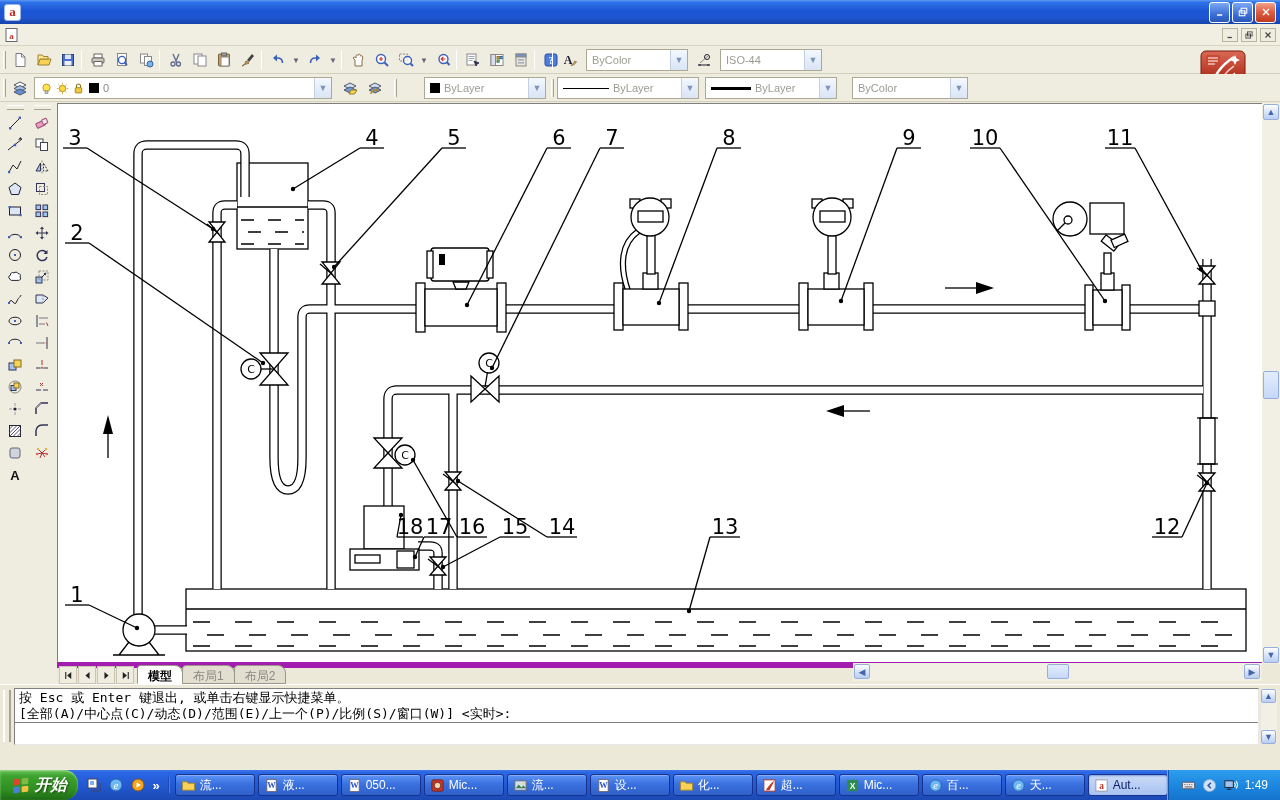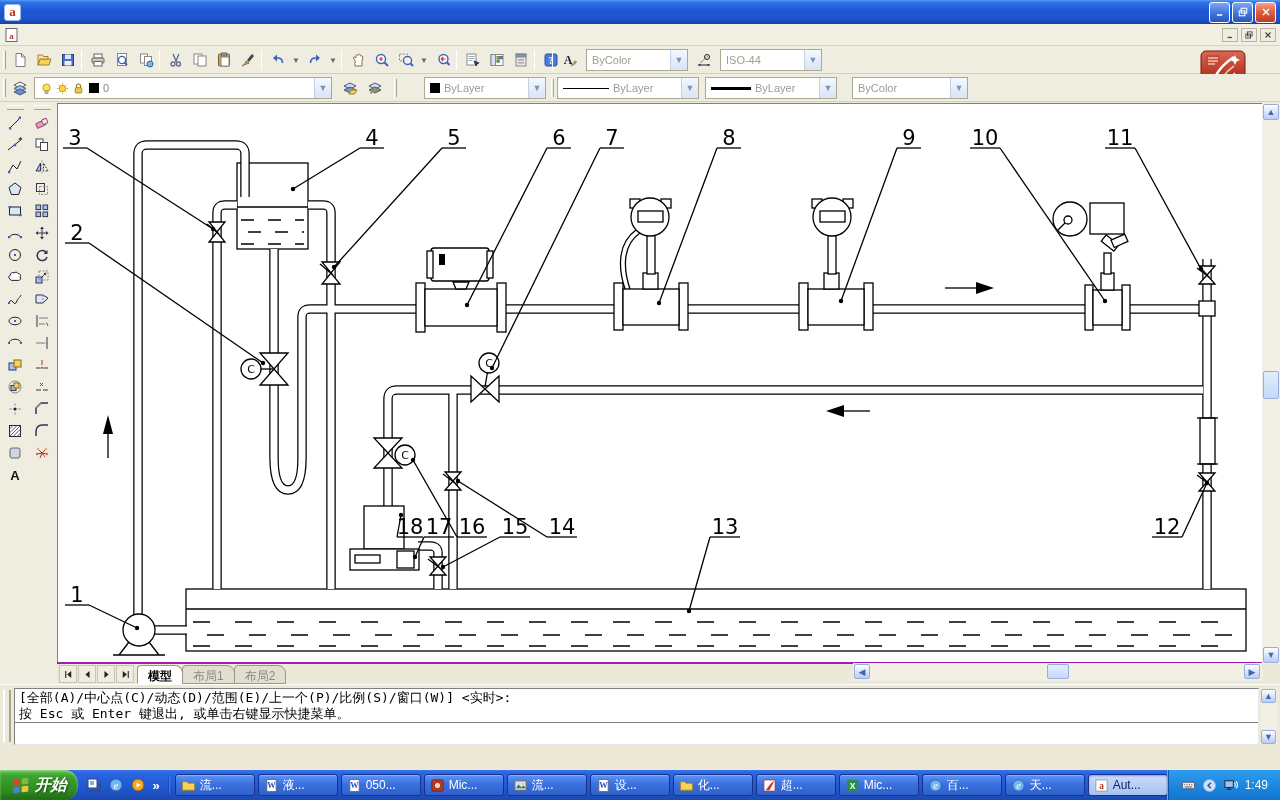--- a/index.html
+++ b/index.html
@@ -60,21 +60,21 @@
 
   
   .sb{background:#F2F0E4;}
   .sbtn{background:linear-gradient(#FDFEFF,#D3E0F8 60%,#BBCDF0);border:1px solid #97AEDC;border-radius:2px;
     display:flex;align-items:center;justify-content:center;color:#4466AA;font-size:9px;}
   .sthumb{background:linear-gradient(90deg,#CLEAR,#fff);background:linear-gradient(#E3EDFD,#C6D8F8);border:1px solid #97AEDC;border-radius:2px;}
   .vsb{left:1262px;top:103px;width:18px;height:561px;}
   .hsb{left:853px;top:663px;width:409px;height:18px;}
 
   
-  .tabrow{left:57px;top:662px;width:1205px;height:22px;background:#ECE9D8;border-top:2px solid #a21caf;display:flex;align-items:flex-start;}
+  .tabrow{left:57px;top:662px;width:1205px;height:22px;background:#ECE9D8;border-top:6px solid #a21caf;display:flex;align-items:flex-end;}
   .navbtn{width:18px;height:18px;margin-top:1px;background:#EFECE0;border:1px solid #C9C5B2;display:flex;align-items:center;justify-content:center;}
   .tab{height:19px;margin-top:1px;padding:2px 10px 0 10px;font-size:12px;color:#8a8a82;background:#E2DFD0;
     border:1px solid #9a9787;border-top-left-radius:4px;border-top-right-radius:8px;margin-left:-1px;}
   .tab.active{background:#fff;color:#000;font-weight:bold;border-bottom-color:#fff;}
 
   
   .cmdwin{left:0;top:684px;width:1280px;height:63px;background:#ECE9D8;border-top:1px solid #fff;}
   .cmdgrip{position:absolute;left:3px;top:5px;width:8px;height:52px;border-left:2px solid #fff;border-right:2px solid #A8A491;}
   .cmdtext{position:absolute;left:14px;top:3px;width:1245px;height:57px;background:#fff;
     border:1px solid #808080;border-right-color:#E8E8E8;border-bottom-color:#E8E8E8;
@@ -907,22 +907,22 @@
   <div class="abs sb hsb">
     <div class="abs sbtn" style="left:1px;top:1px;width:16px;height:15px">◀</div>
     <div class="abs sthumb" style="left:194px;top:1px;width:22px;height:15px"></div>
     <div class="abs sbtn" style="left:391px;top:1px;width:16px;height:15px">▶</div>
   </div>
 
   <div class="abs cmdwin">
     <div class="cmdgrip"></div>
     <div class="cmdtext">
       <div class="cmdhist">
+        <div class="cmdline">按 Esc 或 Enter 键退出, 或单击右键显示快捷菜单。</div>
         <div class="cmdline">[全部(A)/中心点(C)/动态(D)/范围(E)/上一个(P)/比例(S)/窗口(W)] &lt;实时&gt;:</div>
-        <div class="cmdline">按 Esc 或 Enter 键退出, 或单击右键显示快捷菜单。</div>
       </div>
       <div class="cmdline"></div>
     </div>
     <div class="cmdscroll">
       <div class="abs sbtn" style="left:0;top:0;width:15px;height:14px">▲</div>
       <div class="abs sbtn" style="left:0;top:41px;width:15px;height:14px">▼</div>
     </div>
   </div>
 
 

